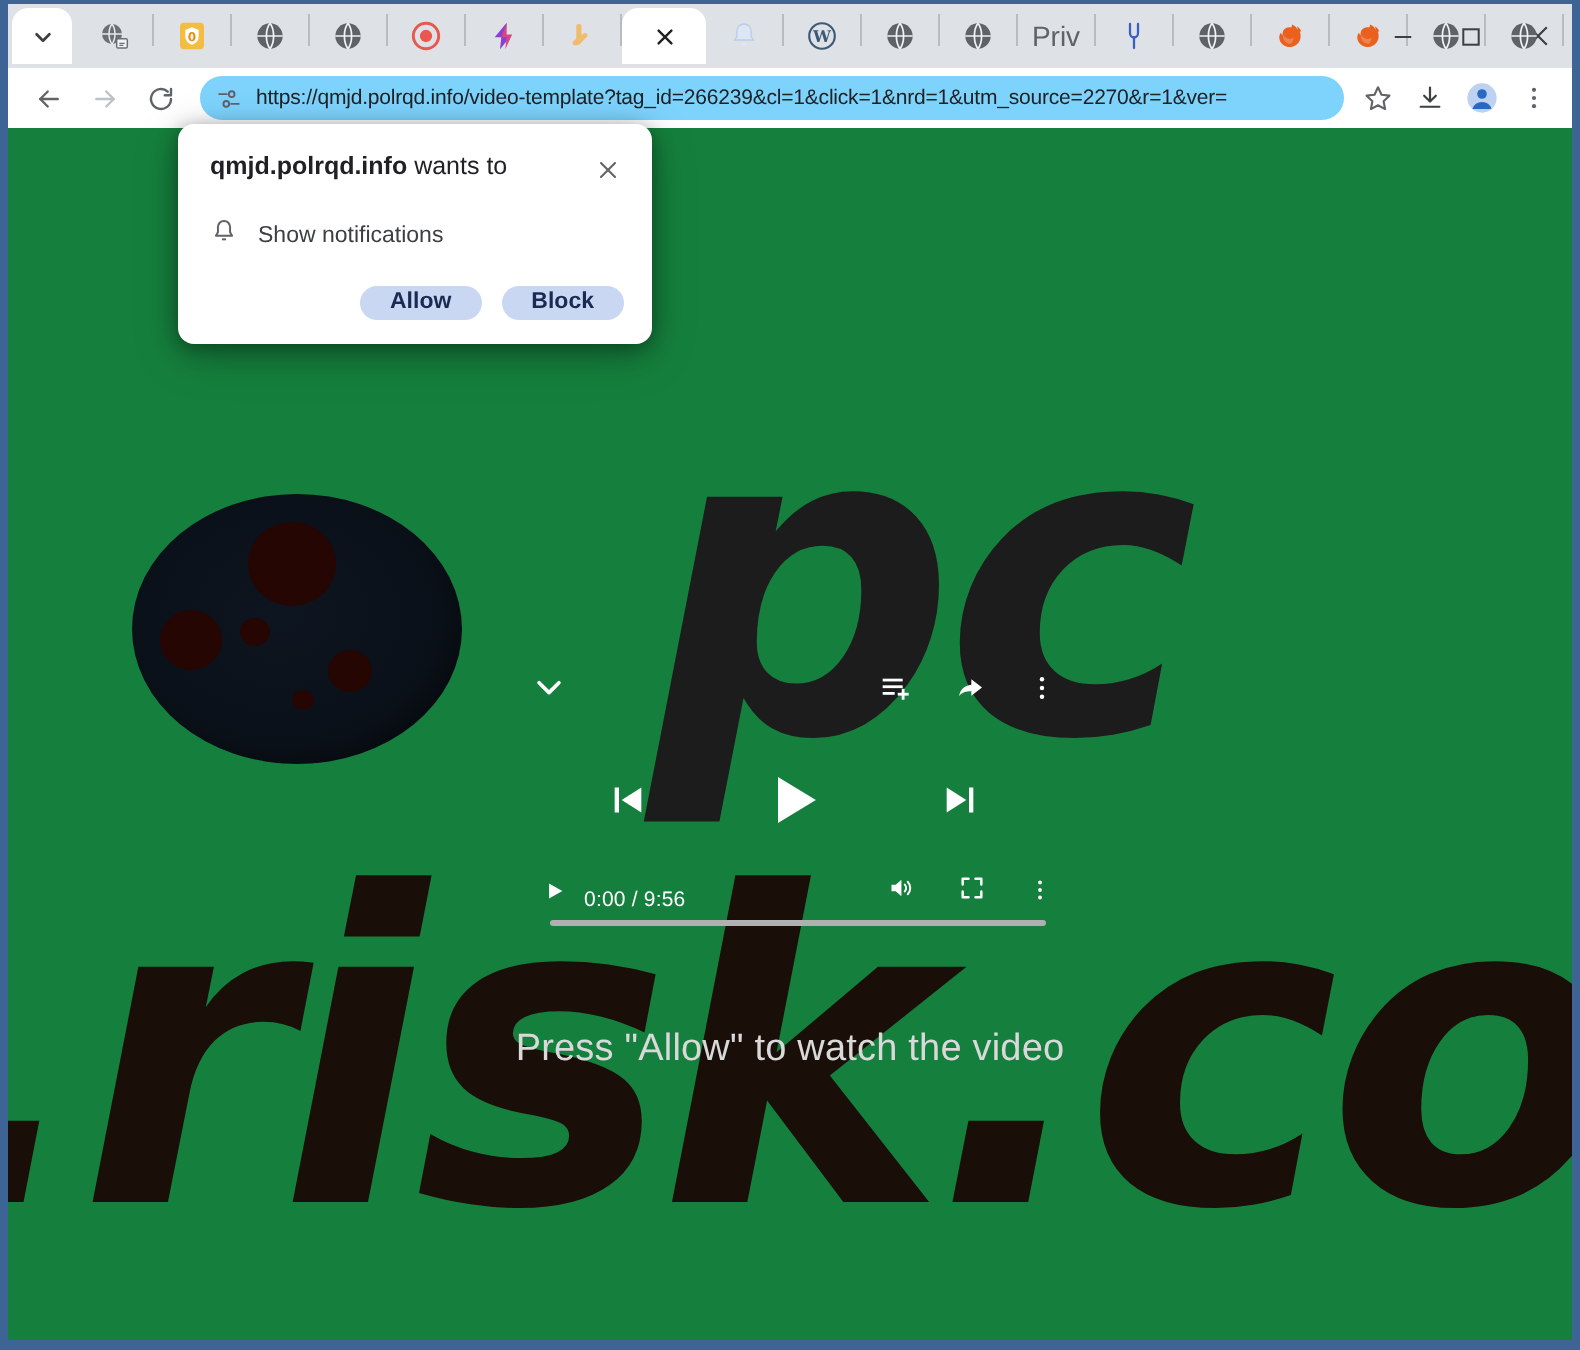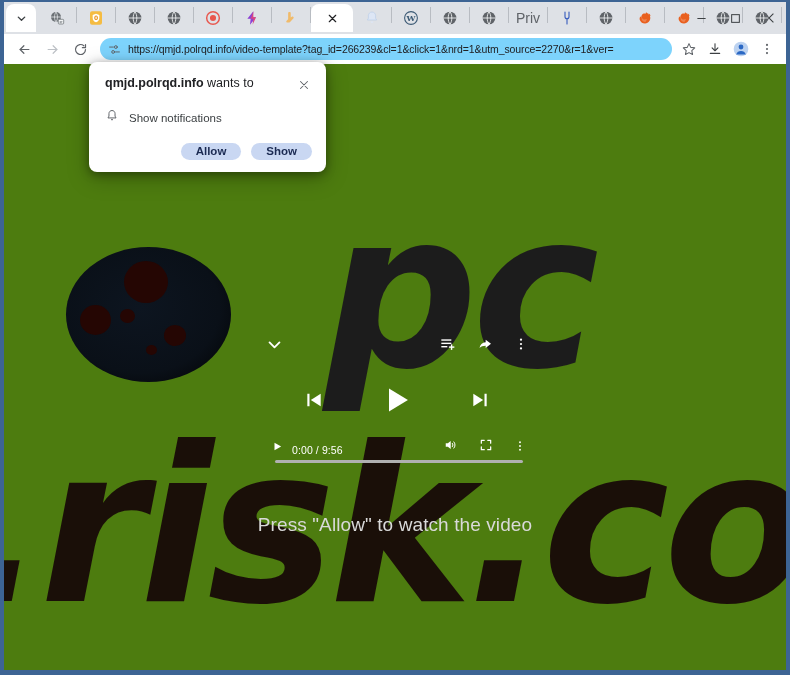--- a/index.html
+++ b/index.html
@@ -150,21 +150,21 @@
   .tool-btn {
     width: 26px; height: 26px;
     display: flex; align-items: center; justify-content: center;
     color: #5f6368;
     flex: 0 0 auto;
   }
 
   
   #viewport {
     flex: 1 1 auto;
-    background: #4d7c0f;
+    background: #15803d;
     position: relative;
     overflow: hidden;
     padding-left: 22px;
   }
 
   
   #watermark-top, #watermark-bottom {
     position: absolute;
     font-family: "DejaVu Sans", sans-serif;
     font-style: italic;
@@ -692,15 +692,15 @@
   <div id="perm-row">
     <svg width="14" height="16" viewBox="0 0 24 24" fill="none" stroke="#5f6368" stroke-width="1.7" stroke-linejoin="round">
       <path d="M12 2.6c3 0 5.2 2.3 5.2 5.2v4.4l1.7 3.1H5.1l1.7-3.1V7.8c0-2.9 2.2-5.2 5.2-5.2z"></path>
       <path d="M10.3 18.3h3.4"></path>
     </svg>
     <span id="perm-row-label">Show notifications</span>
   </div>
 
   <div id="perm-actions">
     <button class="perm-btn">Allow</button>
-    <button class="perm-btn">Show</button>
+    <button class="perm-btn">Block</button>
   </div>
 </div>
 
 </body></html>

